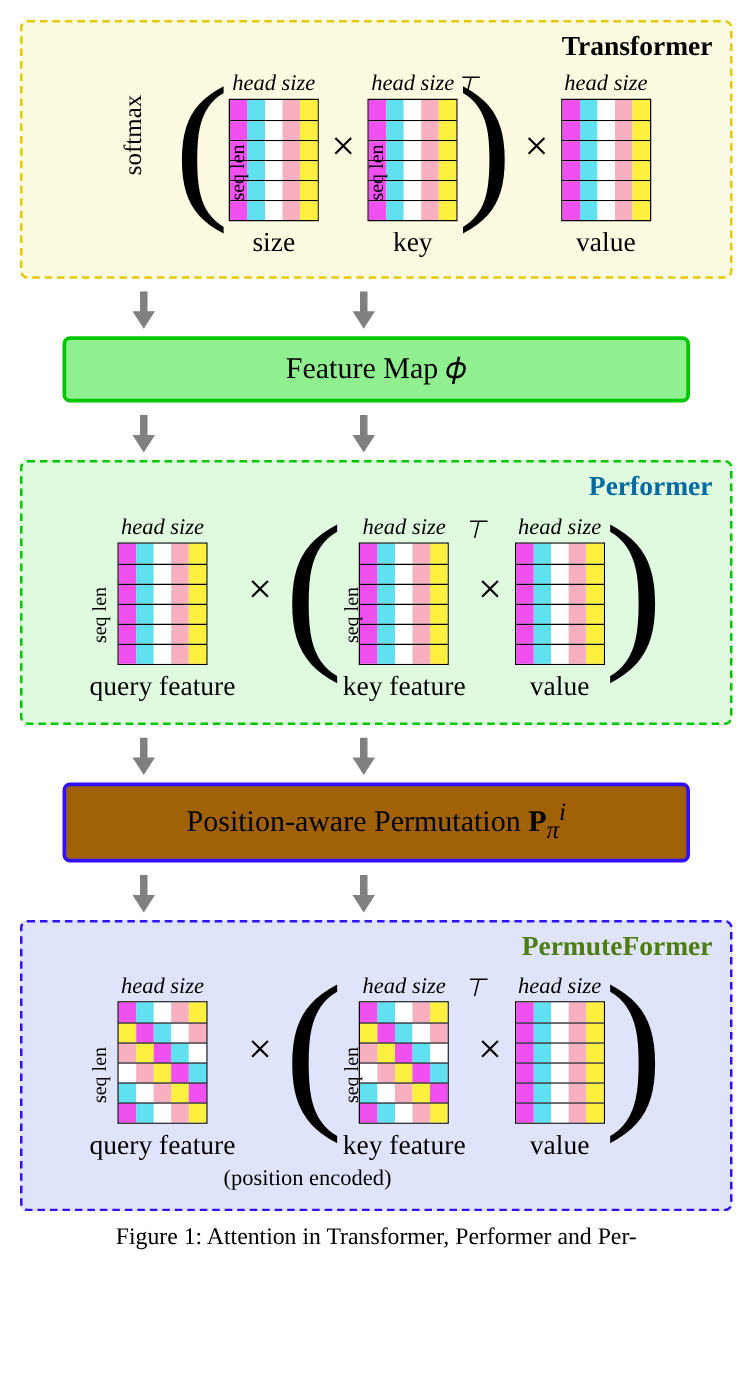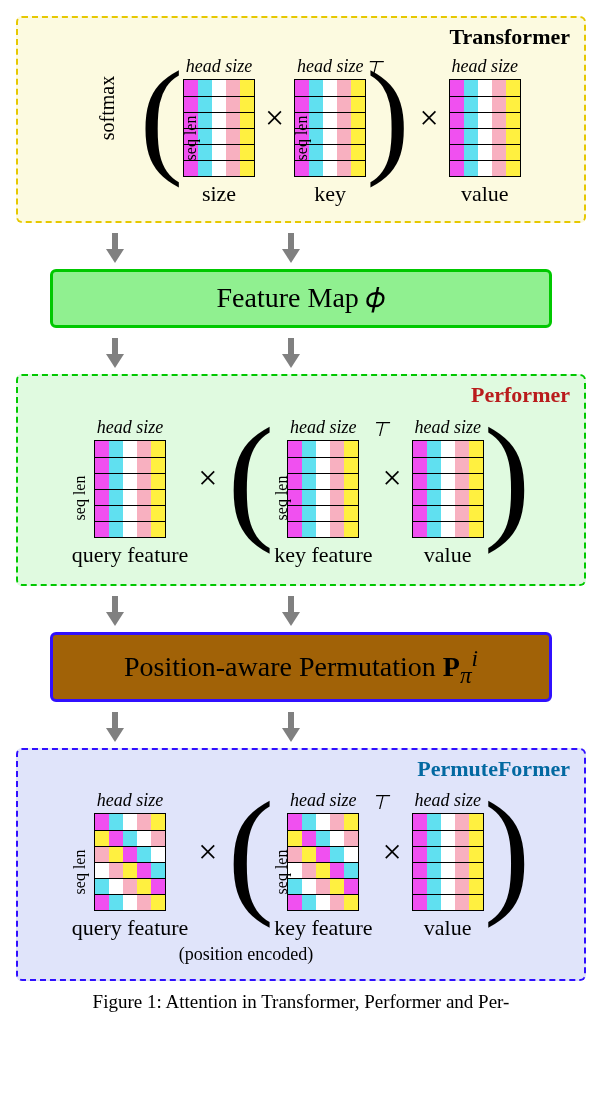--- a/index.html
+++ b/index.html
@@ -6,22 +6,22 @@
   body { font-family: Georgia, 'Times New Roman', serif; background: #fff; width: 602px; }
   .container { position: relative; width: 602px; padding: 16px 16px 10px 16px; }
 
   .section-box { border: 2.5px dashed; border-radius: 6px; padding: 10px 10px 14px 10px; margin-bottom: 10px; position: relative; }
   .box-transformer { background: #fcfae0; border-color: #e6c800; }
   .box-performer { background: #e0fae0; border-color: #00c800; }
   .box-permuteformer { background: #e0e4fa; border-color: #3010ff; }
 
   .section-title { position: absolute; top: 6px; right: 14px; font-weight: bold; font-size: 22px; }
   .box-transformer .section-title { color: #000; }
-  .box-performer .section-title { color: #b91c1c; }
-  .box-permuteformer .section-title { color: #0369a1; }
+  .box-performer .section-title { color: #0369a1; }
+  .box-permuteformer .section-title { color: #4d7c0f; }
 
   .row { display: flex; align-items: center; justify-content: center; margin-top: 28px; }
 
   .cell { display: flex; flex-direction: column; align-items: center; position: relative; }
 
   .head-label { font-size: 18px; text-align: right; margin-bottom: 2px; font-style: italic; }
   .bottom-label { font-size: 22px; text-align: center; margin-top: 4px; }
 
   .seq-label { position: absolute; left: -14px; top: 54%; transform: translateY(-50%) rotate(-90deg); transform-origin: center; font-size: 16px; white-space: nowrap; }
   .softmax-label { position: absolute; left: -36px; top: 52%; transform: translateY(-50%) rotate(-90deg); transform-origin: center; font-size: 20px; white-space: nowrap; }
@@ -37,21 +37,21 @@
   .c-pink { background: #f8b0c0; }
   .c-yellow { background: #fff040; }
 
   .op-times { font-size: 34px; margin: 0 10px 28px 10px; }
   .paren { font-size: 130px; font-weight: 300; line-height: 0.9; margin-bottom: 30px;}
   .paren-performer { font-size: 140px; }
   .paren-permute { font-size: 140px; }
 
   .sup-t { font-size: 20px; position: absolute; top: 0px; right: -16px; }
 
-  .process-box { border: 3px solid; border-radius: 6px; padding: 10px 14px; text-align: center; font-size: 28px; margin: 0 auto 10px auto; width: 88%; }
+  .process-box { border: 3px solid; border-radius: 6px; padding: 10px 14px; text-align: center; font-size: 24px; margin: 0 auto 10px auto; width: 88%; }
   .featmap { background: #90f090; border-color: #00c800; }
   .pospermute { background: #a16207; border-color: #3010ff; }
 
   .arrows-down { display: flex; justify-content: flex-start; gap: 150px; padding-left: 86px; margin: 2px 0 4px 0; }
   .arrow-svg { width: 26px; height: 32px; }
   .arrow-svg line { stroke: #808080; stroke-width: 6; }
   .arrow-svg polygon { fill: #808080; }
 
   .caption { font-size: 19px; margin-top: 6px; padding: 0 6px; text-align: center; }
   .subcaption { font-size: 18px; margin-top: 0px; }

